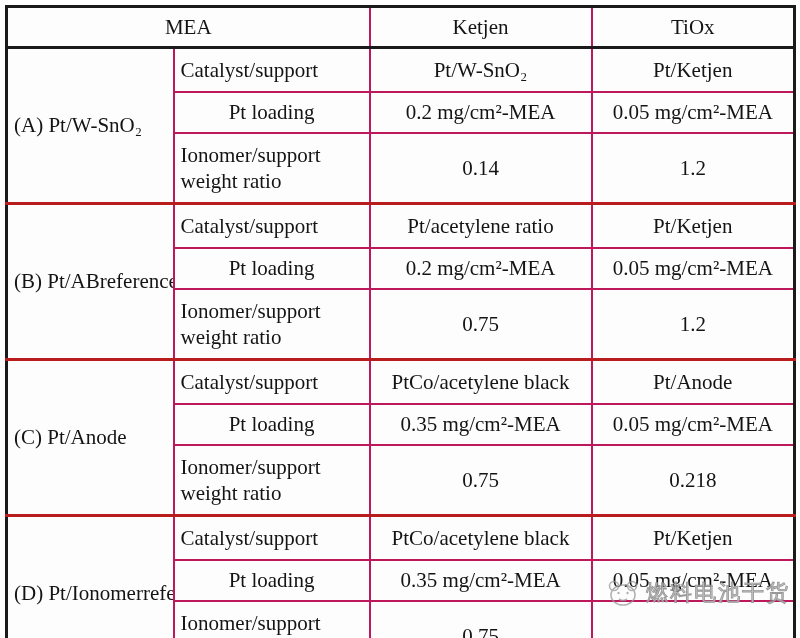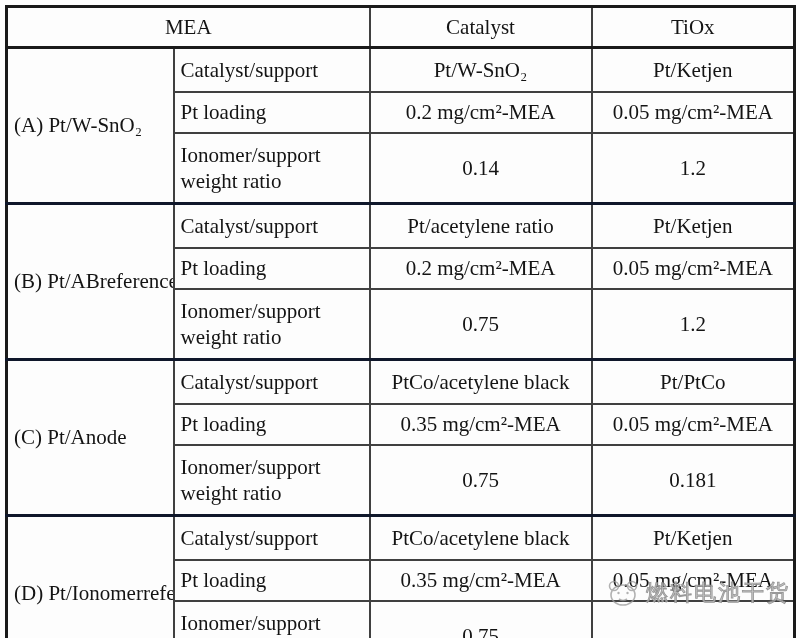--- a/index.html
+++ b/index.html
@@ -20,34 +20,34 @@
     border-collapse: collapse;
     table-layout: fixed;
     font-size: 21px;
     line-height: 1.25;
   }
   table.mea col.c1 { width: 167px; }
   table.mea col.c2 { width: 196px; }
   table.mea col.c3 { width: 222px; }
   table.mea col.c4 { width: 203px; }
   table.mea th, table.mea td {
-    border: 2px solid #404040;
+    border: 2px solid #be185d;
     padding: 2px 6px;
     font-weight: normal;
     vertical-align: middle;
     background: #fdfdfd;
     overflow: hidden;
     white-space: nowrap;
   }
   
   table.mea { border: 3px solid #1a1a1a; }
   tr.r-head th { height: 34px; text-align: center; border-bottom: 3px solid #1a1a1a; }
-  tr.group-start td { border-top: 3px solid #0f172a; }
+  tr.group-start td { border-top: 3px solid #b91c1c; }
   tr.r-cat td  { height: 38px; }
-  tr.r-load td { height: 35px; }
+  tr.r-load td { height: 35px; text-align: center; }
   tr.r-ion td  { height: 64px; }
   td.group-label { text-align: left; padding-left: 7px; }
   td.row-label   { text-align: left; padding-left: 7px; }
   td.value       { text-align: center; }
   td.row-label .lbl-line { display: block; }
   
   .watermark {
     position: absolute;
     left: 606px;
     top: 578px;
@@ -74,21 +74,21 @@
     <colgroup>
         <col class="c1">
         <col class="c2">
         <col class="c3">
         <col class="c4">
       </colgroup>
 
     <tbody>
         <tr class="r-head">
       <th colspan="2">MEA</th>
-      <th>Catalyst</th>
+      <th>Ketjen</th>
       <th>TiOx</th>
     </tr>
 
     <tr class="r-cat group-start">
       <td rowspan="3" class="group-label">
         <span class="lbl-line">(A) Pt/W-SnO₂</span><span class="lbl-line"></span>
       </td>
       <td class="row-label">Catalyst/support</td>
       <td class="value">Pt/W-SnO₂</td>
       <td class="value">Pt/Ketjen</td>
@@ -128,34 +128,34 @@
       <td class="value">0.75</td>
       <td class="value">1.2</td>
     </tr>
 
     <tr class="r-cat group-start">
       <td rowspan="3" class="group-label">
         <span class="lbl-line">(C) Pt/Anode</span><span class="lbl-line"></span>
       </td>
       <td class="row-label">Catalyst/support</td>
       <td class="value">PtCo/acetylene black</td>
-      <td class="value">Pt/PtCo</td>
+      <td class="value">Pt/Anode</td>
     </tr>
     <tr class="r-load">
       <td class="row-label">Pt loading</td>
       <td class="value">0.35 mg/cm²-MEA</td>
       <td class="value">0.05 mg/cm²-MEA</td>
     </tr>
     <tr class="r-ion">
       <td class="row-label">
         <span class="lbl-line">Ionomer/support</span>
             <span class="lbl-line">weight ratio</span>
       </td>
       <td class="value">0.75</td>
-      <td class="value">0.181</td>
+      <td class="value">0.218</td>
     </tr>
 
     <tr class="r-cat group-start">
       <td rowspan="3" class="group-label">
         <span class="lbl-line">(D) Pt/Ionomer</span><span class="lbl-line">reference of (C)</span>
       </td>
       <td class="row-label">Catalyst/support</td>
       <td class="value">PtCo/acetylene black</td>
       <td class="value">Pt/Ketjen</td>
     </tr>

